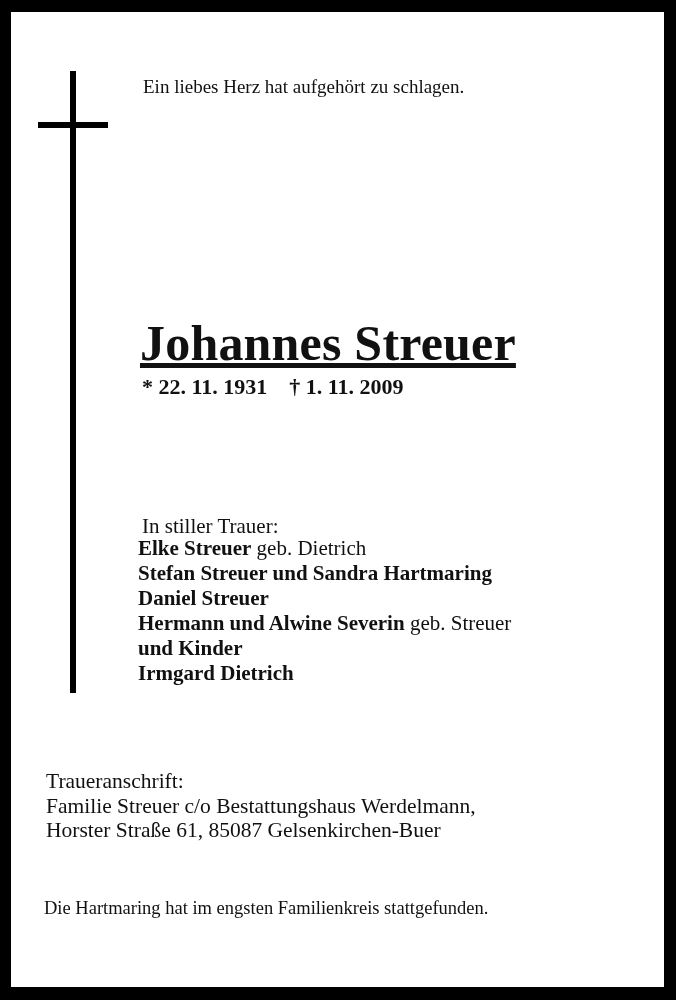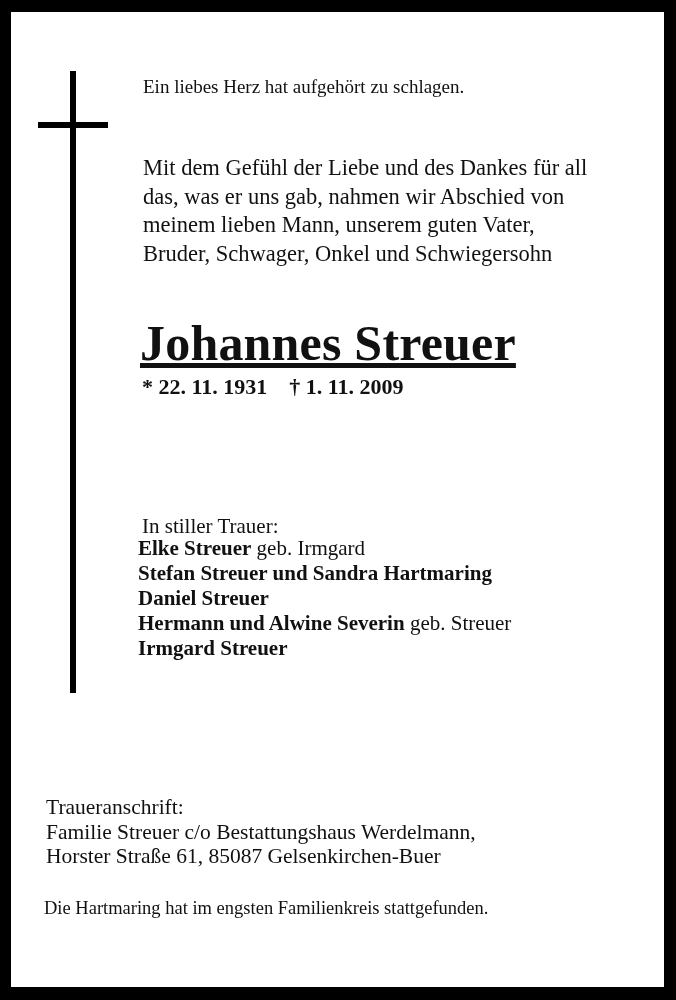--- a/index.html
+++ b/index.html
@@ -81,64 +81,58 @@
       font-size: 21px;
       line-height: 25px;
     }
     .mourners div { white-space: nowrap; }
     .mourners b { font-weight: bold; }
     .addr {
       left: 35px;
       top: 757px;
       font-size: 21.5px;
       line-height: 24.5px;
-      margin-top: 26px;
     }
     .addr div { white-space: nowrap; }
     .burial {
       left: 33px;
       top: 886px;
       font-size: 18.5px;
     }
   </style>
 </head>
 <body>
 
 <div class="card">
 
   <div>
     <div class="cross-v"></div>
     <div class="cross-h"></div>
   </div>
 
   <div class="t intro">Ein liebes Herz hat aufgehört zu schlagen.</div>
 
-  <div class="t tribute">
-    <div>Mit dem Gefühl der Liebe und des Dankes für all</div>
-    <div>das, was er uns gab, nahmen wir Abschied von</div>
-    <div>meinem lieben Mann, unserem guten Vater,</div>
-    <div>Bruder, Schwager, Onkel und Schwiegersohn</div>
-  </div>
 
   <div class="t name">Johannes Streuer</div>
 
   <div class="t dates">
     <span>*</span>
     <span>22. 11. 1931</span><span class="sep"></span><span>†</span>
     <span>1. 11. 2009</span>
   </div>
 
   <div class="t mourning-label">In stiller Trauer:</div>
 
   <div class="t mourners">
-    <div><b>Elke Streuer</b><span> geb. Irmgard</span></div>
+    <div><b>Elke Streuer</b><span> geb. Dietrich</span></div>
     <div><b>Stefan Streuer und Sandra Hartmaring</b><span></span></div>
     <div><b>Daniel Streuer</b><span></span></div>
     <div><b>Hermann und Alwine Severin</b><span> geb. Streuer</span></div>
-    <div><b>Irmgard Streuer</b><span></span></div>
+    <div><b>und Kinder</b><span></span></div>
+    <div><b>Irmgard Dietrich</b><span></span></div>
   </div>
 
   <div class="t addr">
     <div>Traueranschrift:</div>
     <div>Familie Streuer c/o Bestattungshaus Werdelmann,</div>
     <div>Horster Straße 61, 85087 Gelsenkirchen-Buer</div>
   </div>
 
   <div class="t burial">Die Hartmaring hat im engsten Familienkreis stattgefunden.</div>
 

